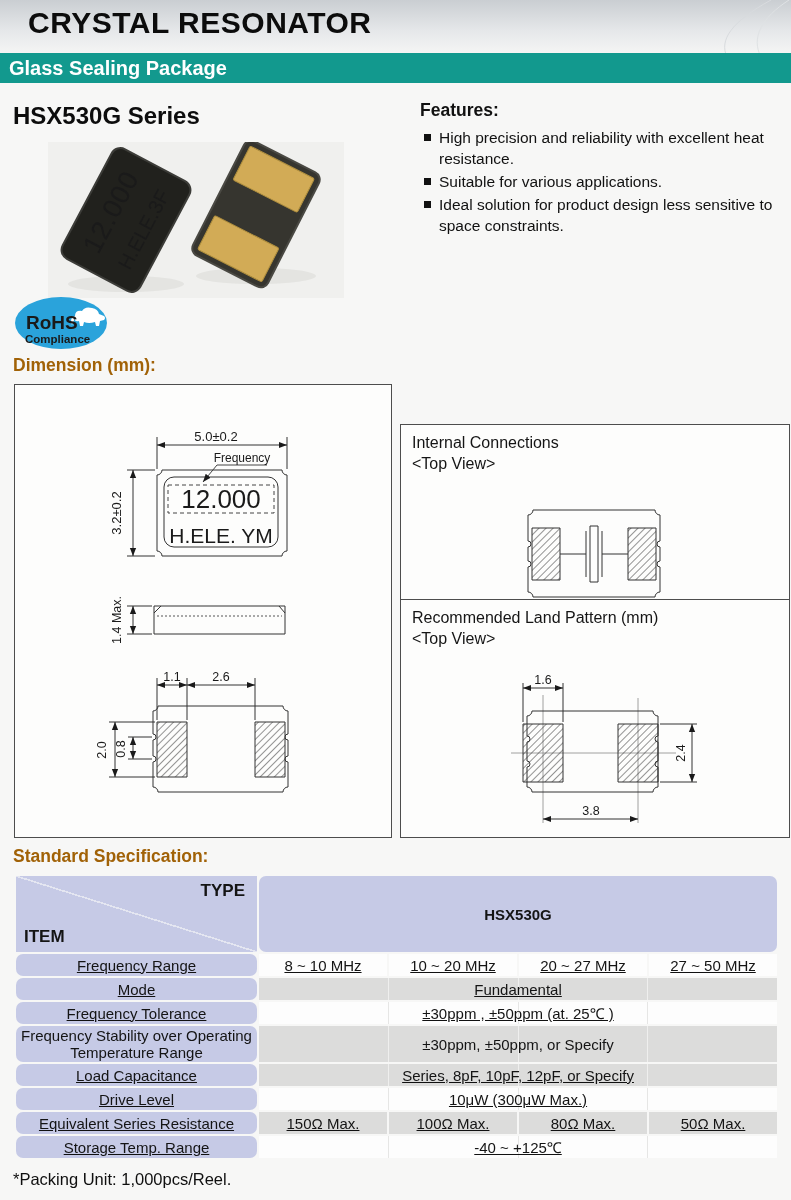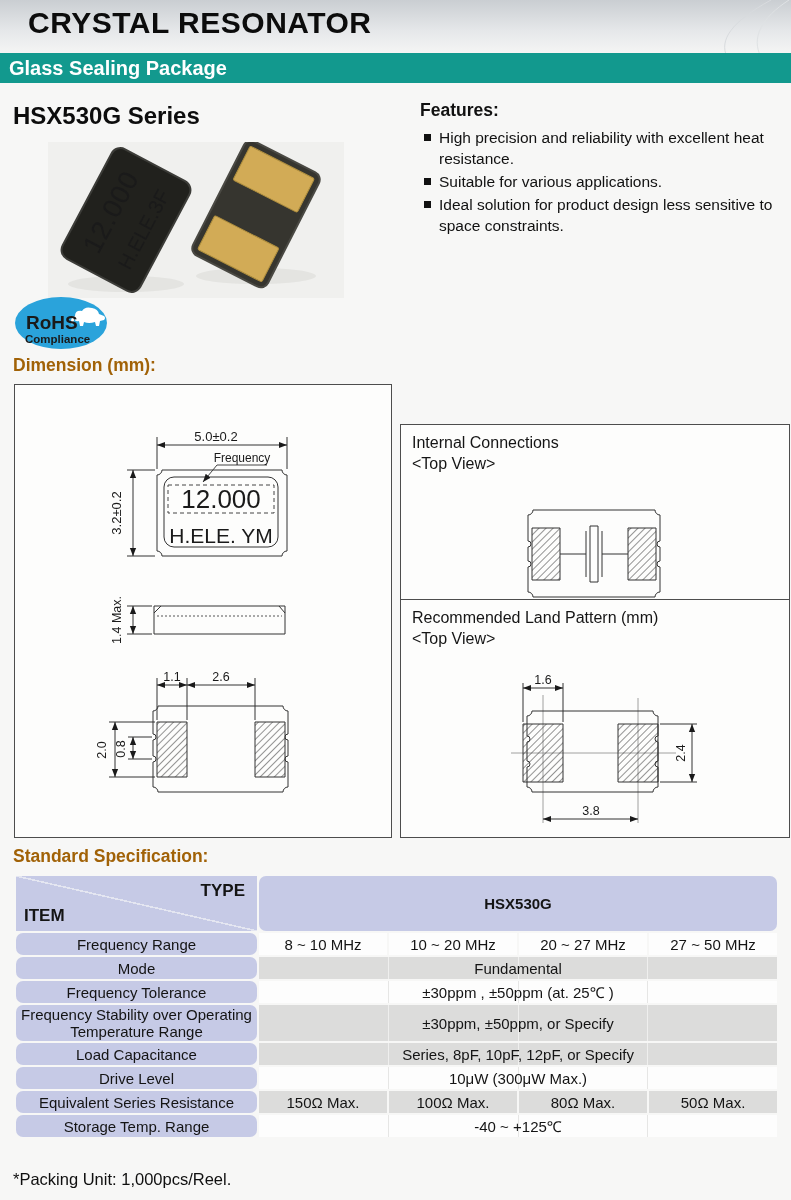--- a/index.html
+++ b/index.html
@@ -36,22 +36,22 @@
   svg text{font-family:"Liberation Sans",sans-serif;fill:#1a1a1a;}
   .dwg line,.dwg path,.dwg rect{vector-effect:non-scaling-stroke;}
 
   
   .spec-table{position:absolute;left:14px;top:874px;width:765px;
     border-collapse:separate;border-spacing:2px;table-layout:fixed;}
   .spec-table td{font-size:15px;text-align:center;color:#141414;padding:0 2px;overflow:hidden;}
   .lbl{background:#c6cae6;border-radius:7px;}
   .vw{background:#fdfdfd;margin-top:24px;}
   .vg{background:#dcdcdb;}
-  .rh{height:55px;}
-  .r{height:22px;}
+  .rh{height:76px;}
+  .r{height:22px;text-decoration:underline;}
   .r2{height:36px;}
   .corner{position:relative;background-color:#c6cae6;
     background-image:linear-gradient(to top right,
       rgba(255,255,255,0) calc(50% - .8px),#e4e6f1 calc(50% - .8px),
       #e4e6f1 calc(50% + .8px),rgba(255,255,255,0) calc(50% + .8px));}
   .corner .type-lbl{position:absolute;top:5px;right:12px;font-size:17px;font-weight:bold;}
   .corner .item-lbl{position:absolute;bottom:5px;left:8px;font-size:17px;font-weight:bold;}
   .type-hdr{font-size:17px;font-weight:bold;}
   .vw.vspan{background-image:linear-gradient(#e6e6e5,#e6e6e5),linear-gradient(#e6e6e5,#e6e6e5),linear-gradient(#e6e6e5,#e6e6e5);
     background-size:1px 100%;background-position:25% 0,50% 0,75% 0;background-repeat:no-repeat;}

